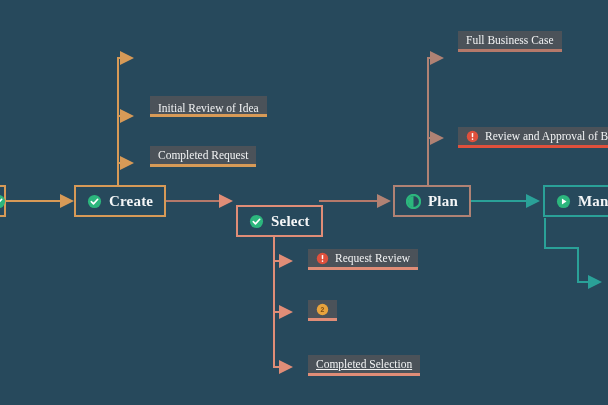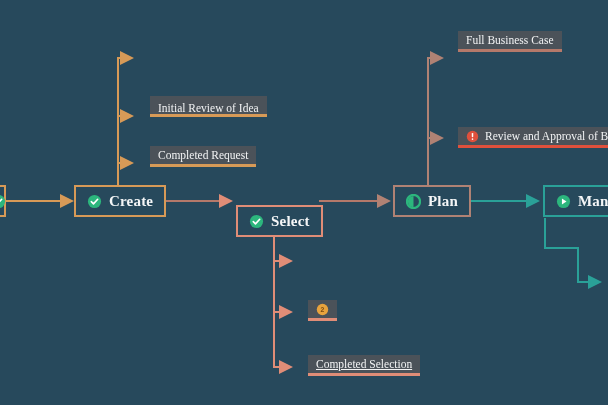--- a/index.html
+++ b/index.html
@@ -153,42 +153,52 @@
 
 
   <div class="chip b-orange" style="left:150px;top:96px;align-items:flex-end;">
     <span class="chip-label">Initial Review of Idea</span>
   </div>
 
   <div class="chip b-orange" style="left:150px;top:146px;">
     <span class="chip-label">Completed Request</span>
   </div>
 
-
-  <div class="chip b-salmon" style="left:308px;top:300px;">
-    <span class="ico">
-      <svg width="13" height="13" viewBox="0 0 16 16">
-        <circle cx="8" cy="8" r="7" fill="#e8a33d"></circle>
-        <text x="8" y="11.4" font-size="8.4" font-family="Liberation Sans, sans-serif" font-weight="bold" fill="#7a4a12" text-anchor="middle">2</text>
-      </svg>
-    </span>
-  </div>
-
-  <div class="chip b-salmon" style="left:308px;top:355px;text-decoration:underline;">
-    <span class="chip-label">Completed Selection</span>
-  </div>
-
-  <div class="chip b-brown" style="left:458px;top:31px;">
-    <span class="chip-label">Full Business Case</span>
-  </div>
-
-  <div class="chip b-red" style="left:458px;top:127px;">
+  <div class="chip b-salmon" style="left:308px;top:249px;">
     <span class="ico">
       <svg width="13" height="13" viewBox="0 0 16 16">
         <circle cx="8" cy="8" r="7" fill="#e0503c"></circle>
         <rect x="7.1" y="3.6" width="1.8" height="5.2" rx=".8" fill="#ffffff"></rect>
         <circle cx="8" cy="11.3" r="1" fill="#ffffff"></circle>
       </svg>
     </span>
+    <span class="chip-label">Request Review</span>
+  </div>
+
+  <div class="chip b-salmon" style="left:308px;top:300px;">
+    <span class="ico">
+      <svg width="13" height="13" viewBox="0 0 16 16">
+        <circle cx="8" cy="8" r="7" fill="#e8a33d"></circle>
+        <text x="8" y="11.4" font-size="8.4" font-family="Liberation Sans, sans-serif" font-weight="bold" fill="#7a4a12" text-anchor="middle">2</text>
+      </svg>
+    </span>
+  </div>
+
+  <div class="chip b-salmon" style="left:308px;top:355px;text-decoration:underline;">
+    <span class="chip-label">Completed Selection</span>
+  </div>
+
+  <div class="chip b-brown" style="left:458px;top:31px;">
+    <span class="chip-label">Full Business Case</span>
+  </div>
+
+  <div class="chip b-red" style="left:458px;top:127px;">
+    <span class="ico">
+      <svg width="13" height="13" viewBox="0 0 16 16">
+        <circle cx="8" cy="8" r="7" fill="#e0503c"></circle>
+        <rect x="7.1" y="3.6" width="1.8" height="5.2" rx=".8" fill="#ffffff"></rect>
+        <circle cx="8" cy="11.3" r="1" fill="#ffffff"></circle>
+      </svg>
+    </span>
     <span class="chip-label">Review and Approval of Busine</span>
   </div>
 
 </div>
 
 </body></html>

